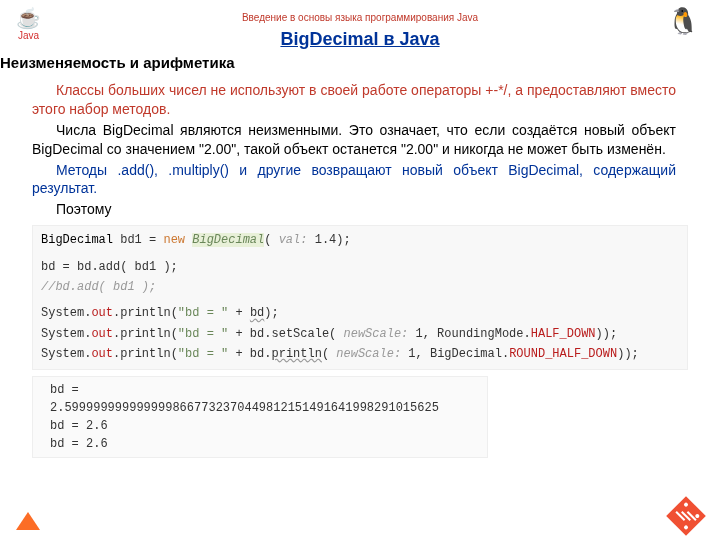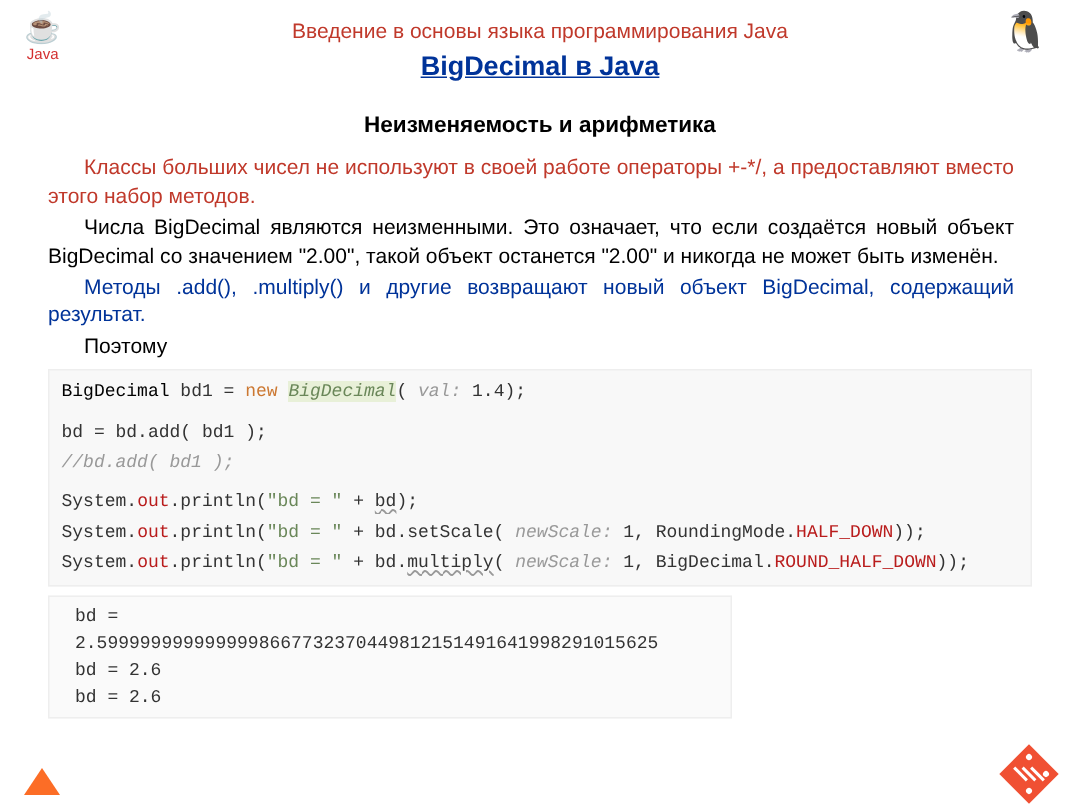--- a/index.html
+++ b/index.html
@@ -7,38 +7,38 @@
     padding: 0;
     width: 720px;
     height: 540px;
     font-family: Arial, sans-serif;
     background: #fff;
     position: relative;
     overflow: hidden;
   }
   .header-link {
     text-align: center;
-    font-size: 14px;
+    font-size: 10px;
     color: #c0392b;
     padding-top: 12px;
   }
   .title {
     text-align: center;
     font-size: 18px;
     font-weight: bold;
     color: #003399;
     margin-top: 6px;
     text-decoration: underline;
   }
   .subtitle {
-    text-align: center;
+    text-align: left;
     font-size: 15px;
     font-weight: bold;
     color: #000;
-    margin-top: 20px;
+    margin-top: 4px;
   }
   .content {
     padding: 10px 44px 0 32px;
     font-size: 14px;
     line-height: 1.35;
     text-align: justify;
   }
   .content p { margin: 0 0 2px 0; text-indent: 24px; }
   .red { color: #c0392b; }
   .blue { color: #003399; }
@@ -120,21 +120,21 @@
 </div>
 
 <div class="code-block">
   <div><span class="type">BigDecimal </span><span>bd1</span><span> = </span><span class="kw">new </span><span class="cls">BigDecimal</span><span>( </span><span class="hint">val: </span><span>1.4</span><span>);</span></div>
   <div style="height:6px"></div>
   <div>bd = bd.add( bd1 );</div>
   <div class="comm">//bd.add( bd1 );</div>
   <div style="height:6px"></div>
   <div><span>System.</span><span class="fld">out</span><span>.println(</span><span class="str">"bd = "</span><span> + </span><span class="warn">bd</span><span>);</span></div>
   <div><span>System.</span><span class="fld">out</span><span>.println(</span><span class="str">"bd = "</span><span> + bd.setScale( </span><span class="hint">newScale: </span><span>1</span><span>, RoundingMode.</span><span class="fld">HALF_DOWN</span><span>));</span></div>
-  <div><span>System.</span><span class="fld">out</span><span>.println(</span><span class="str">"bd = "</span><span> + bd.</span><span class="warn">multiply</span><span>( </span><span class="hint">newScale: </span><span>1</span><span>, BigDecimal.</span><span class="fld">ROUND_HALF_DOWN</span><span>));</span></div>
+  <div><span>System.</span><span class="fld">out</span><span>.println(</span><span class="str">"bd = "</span><span> + bd.</span><span class="warn">println</span><span>( </span><span class="hint">newScale: </span><span>1</span><span>, BigDecimal.</span><span class="fld">ROUND_HALF_DOWN</span><span>));</span></div>
 </div>
 
 <div class="out-block">
   <div>bd = 2.5999999999999998667732370449812151491641998291015625</div>
   <div>bd = 2.6</div>
   <div>bd = 2.6</div>
 </div>
 
 <div class="gitlab-logo"></div>
 <div class="git-logo">

